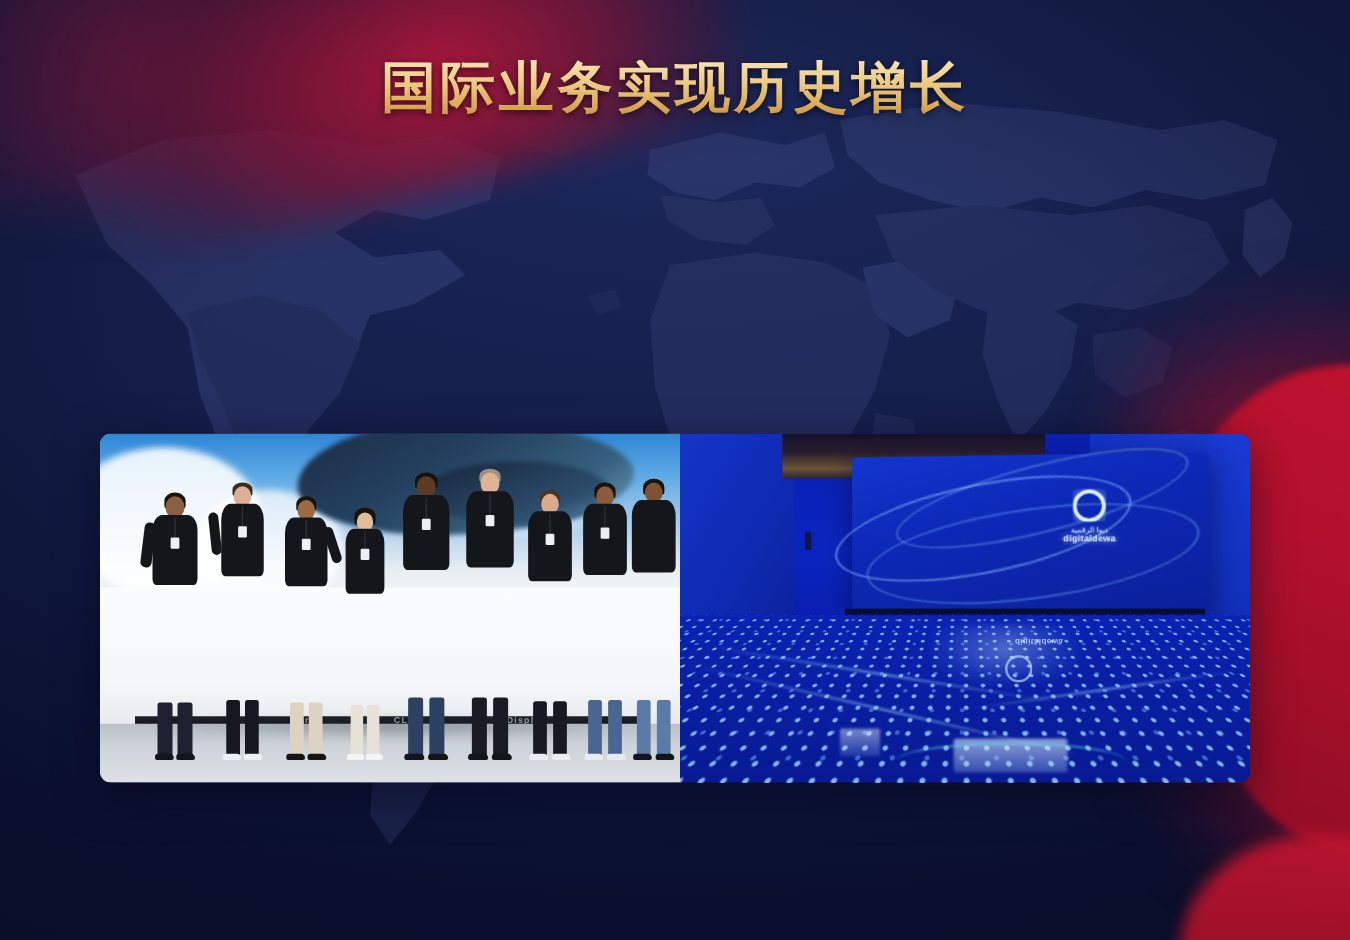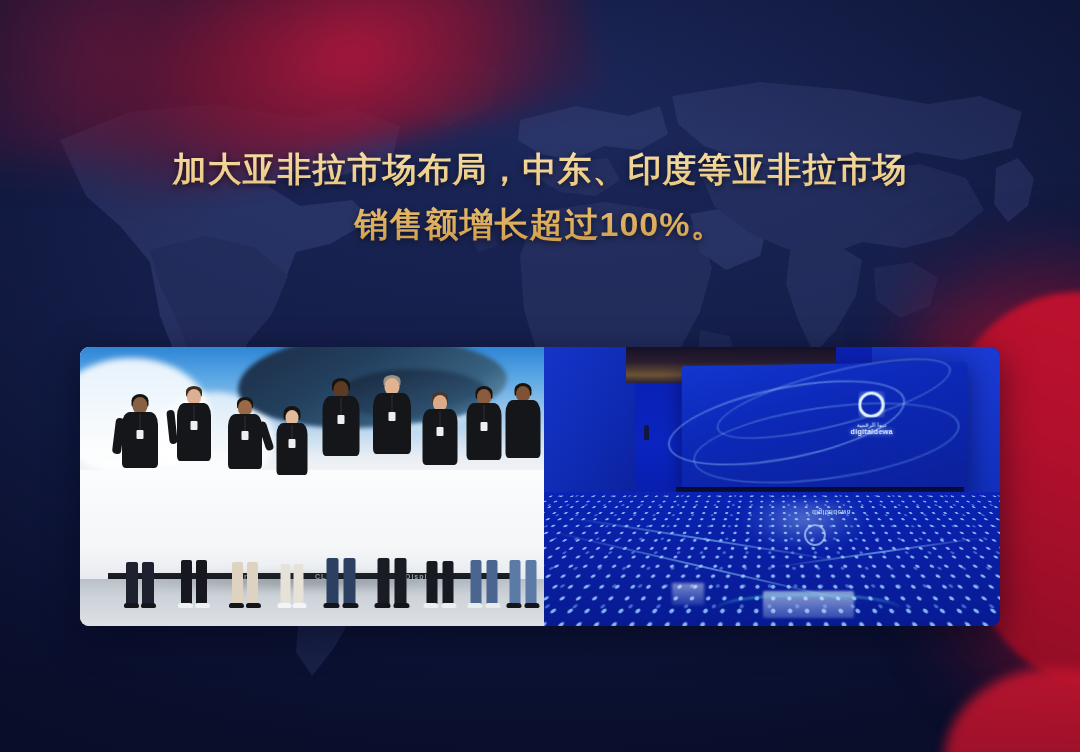--- a/index.html
+++ b/index.html
@@ -319,25 +319,22 @@
     </svg>
   </div>
 
   <div class="bg-vignette"></div>
   <div class="glow-red-corner"></div>
   <div class="glow-red-top"></div>
   <div class="blob-red-soft"></div>
   <div class="blob-red"></div>
   <div class="blob-red-2"></div>
 
-
-  <div class="subtitle">
-    <span class="l">加大亚非拉市场布局，中东、印度等亚非拉市场</span>
-    <span class="l">销售额增长超过100%。</span>
-  </div>
+  <div class="title">国际业务实现历史增长</div>
+
 
   <div class="photos">
 
     <div class="photo photo-left">
       <div class="led-sky"></div>
       <div class="cloud c1"></div>
       <div class="cloud c2"></div>
       <div class="cloud c3"></div>
       <div class="dark-cloud"></div>
       <div class="dark-cloud2"></div>

